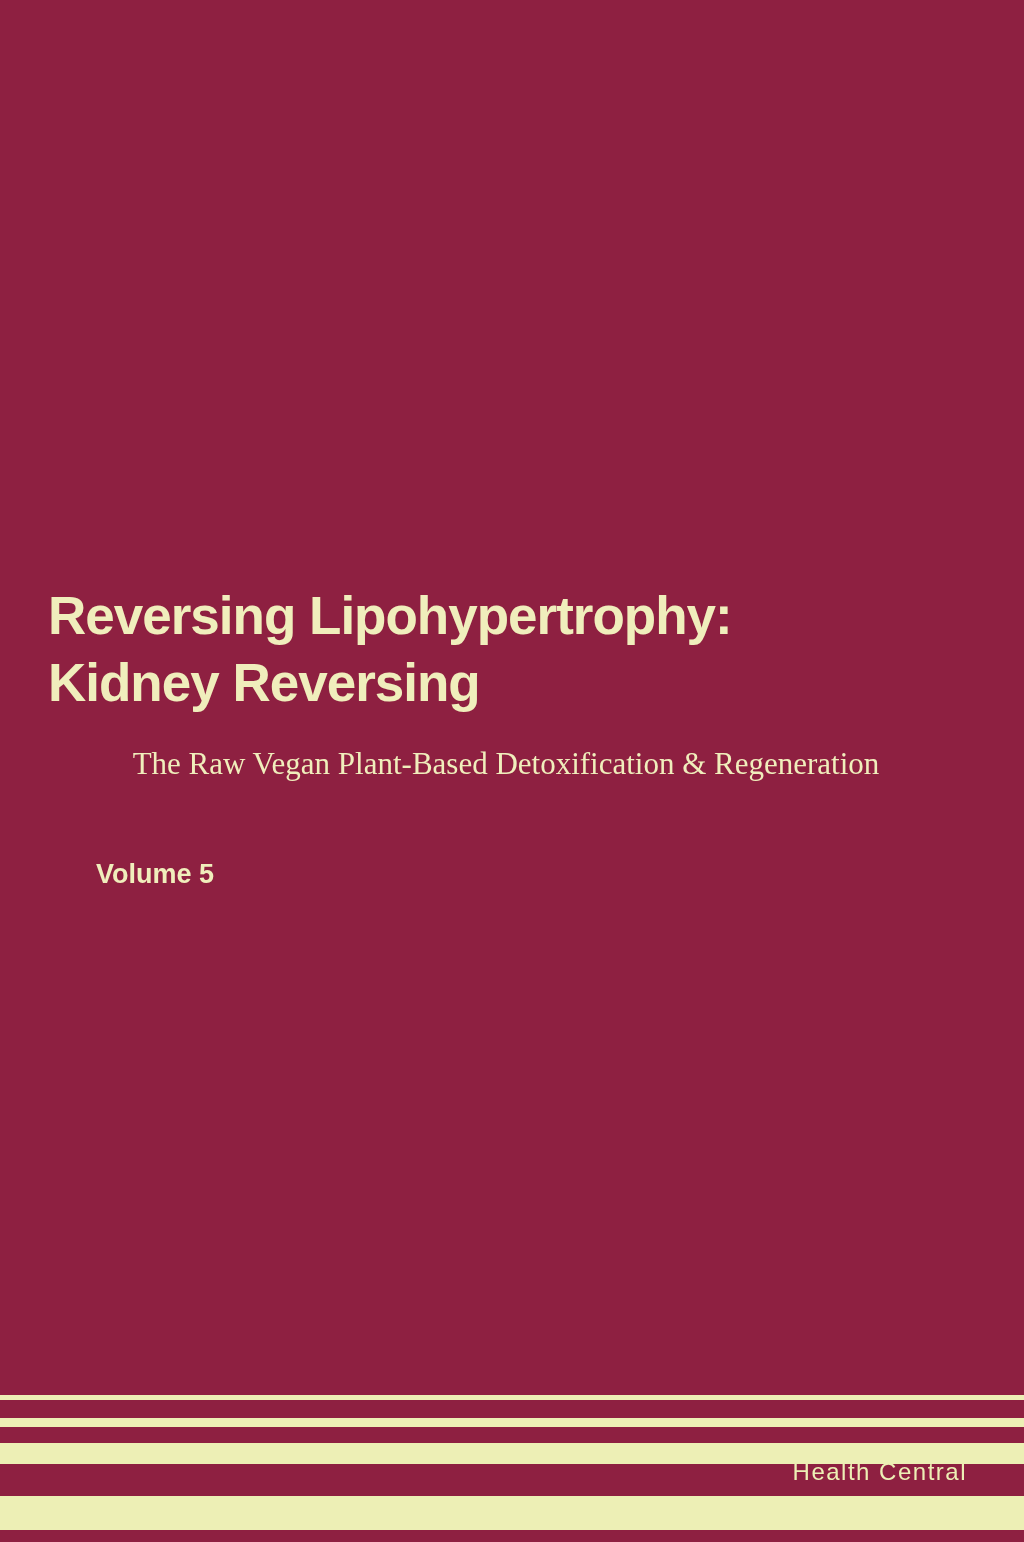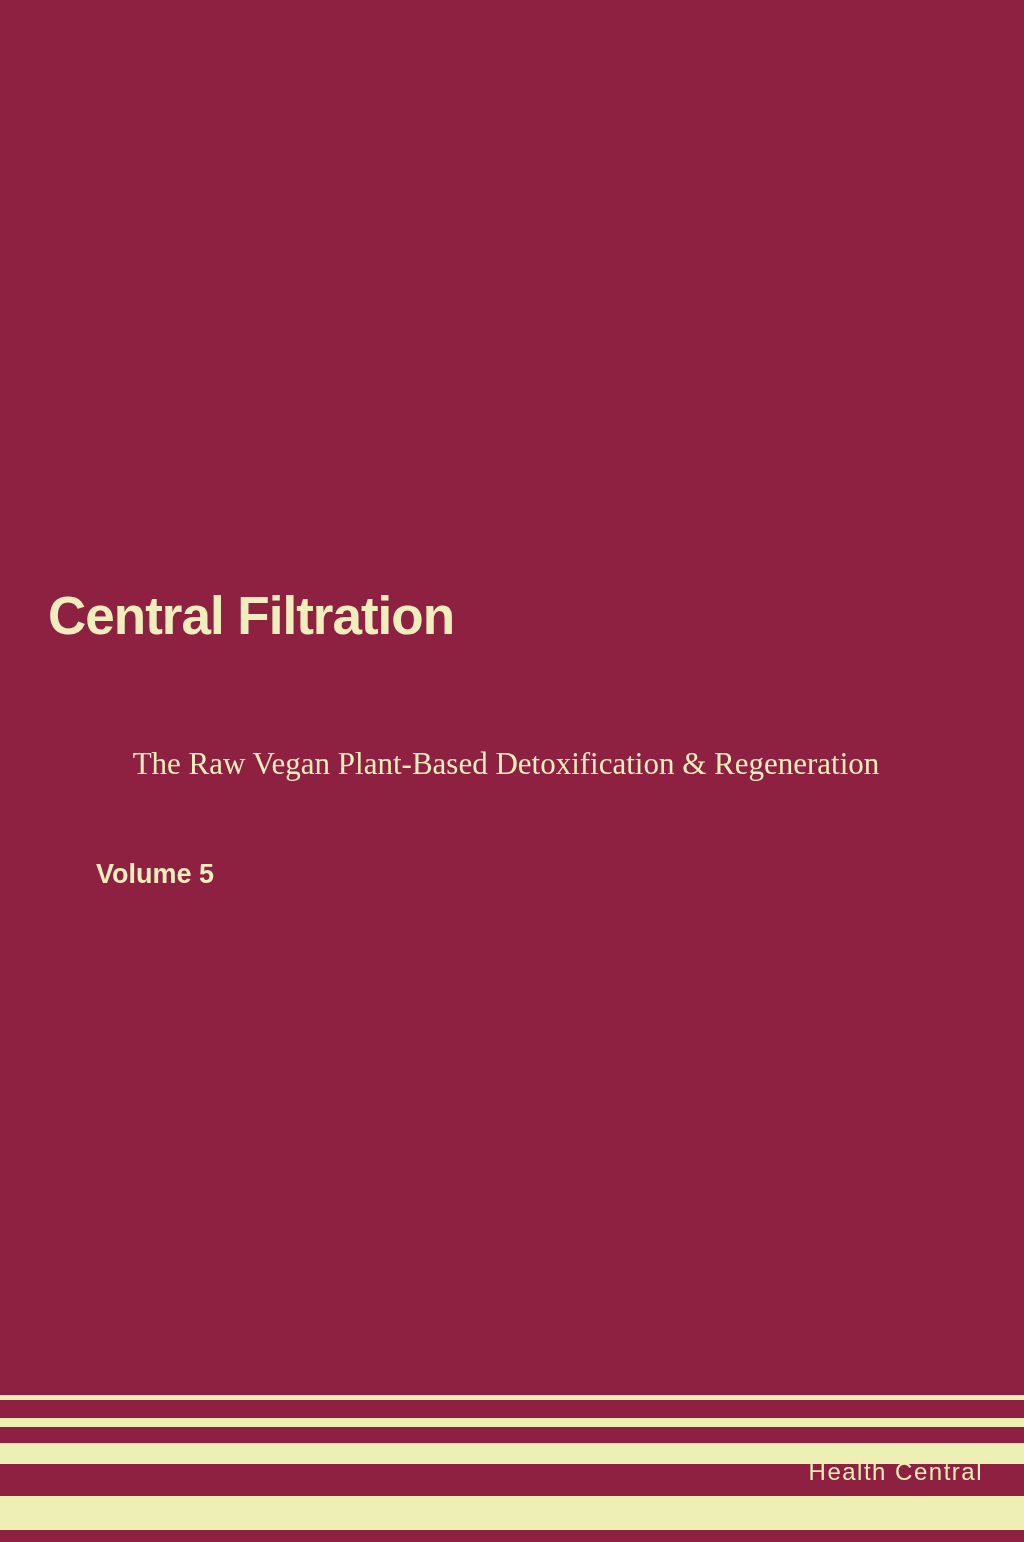--- a/index.html
+++ b/index.html
@@ -68,38 +68,39 @@
   .publisher-band {
     position: absolute;
     left: 0;
     top: 1464px;
     width: 1024px;
     height: 16px;
     background: var(--bg);
     display: flex;
     align-items: center;
     justify-content: flex-end;
-    padding-right: 41px;
+    padding-right: 57px;
   }
   .publisher-name {
     font-family: "Liberation Sans", sans-serif;
     font-weight: normal;
     font-size: 24px;
     letter-spacing: 1.5px;
     color: var(--cream);
     line-height: 32px;
   }
 </style>
 </head>
 <body>
 
 <div class="cover">
 
   <h1 class="book-title">
-    <span class="line">Central Filtration</span>
+    <span class="line">Reversing Lipohypertrophy:</span>
+    <span class="line">Kidney Reversing</span>
   </h1>
 
   <p class="book-subtitle">
     <span class="line">The Raw Vegan Plant-Based Detoxification &amp; Regeneration</span>
   </p>
 
   <p class="volume-label">Volume 5</p>
 
   <div class="stripe stripe-1"></div>
   <div class="stripe stripe-2"></div>

